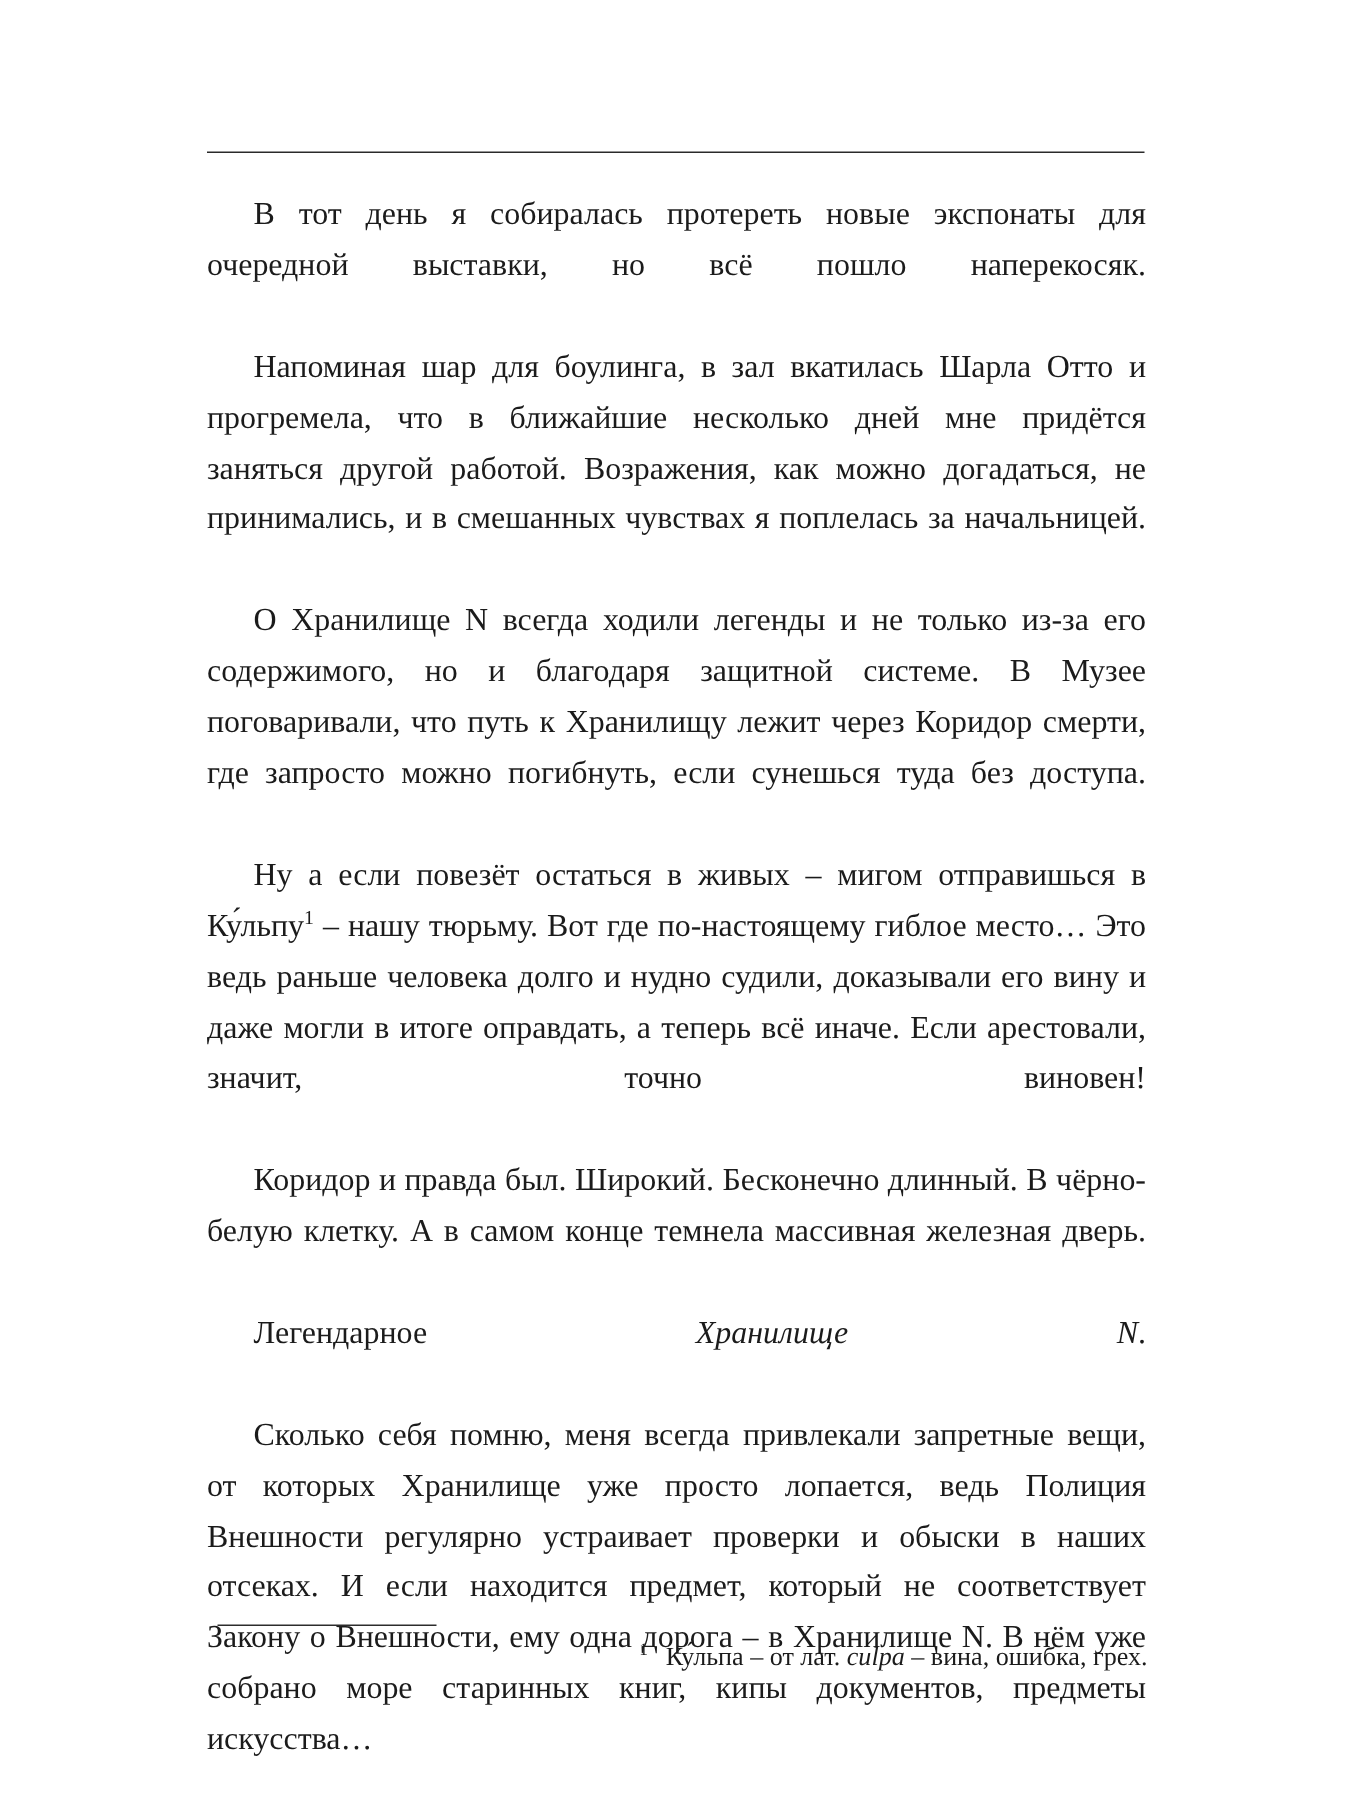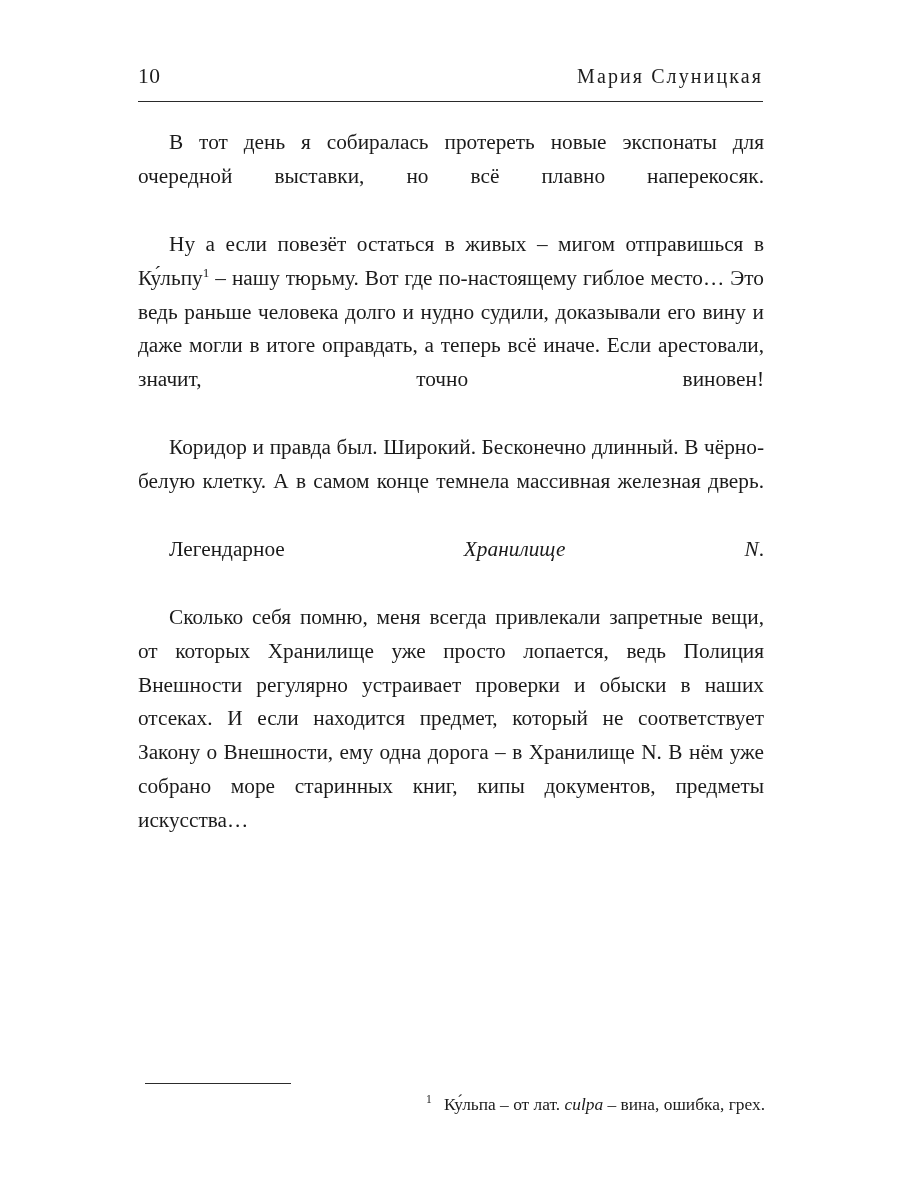--- a/index.html
+++ b/index.html
@@ -113,28 +113,26 @@
     vertical-align: super;
     line-height: 0;
     margin-right: 12px;
   }
 </style>
 </head>
 <body>
 
 <div class="page">
 
-  <div class="running-head">
-    <span class="folio">10</span>
-    <span class="author-name">Мария Слуницкая</span>
-  </div>
   <div class="head-rule"></div>
 
   <div class="text-column">
-      <p id="para-1">В тот день я собиралась протереть новые экспонаты для очередной выставки, но всё плавно наперекосяк.</p>
+      <p id="para-1">В тот день я собиралась протереть новые экспонаты для очередной выставки, но всё пошло наперекосяк.</p>
+      <p id="para-2">Напоминая шар для боулинга, в зал вкатилась Шарла Отто и прогремела, что в ближайшие несколько дней мне придётся заняться другой работой. Возражения, как можно догадаться, не принимались, и в смешанных чувствах я поплелась за начальницей.</p>
+      <p id="para-4">О Хранилище N всегда ходили легенды и не только из-за его содержимого, но и благодаря защитной системе. В Музее поговаривали, что путь к Хранилищу лежит через Коридор смерти, где запросто можно погибнуть, если сунешься туда без доступа.</p>
       <p id="para-5">Ну а если повезёт остаться в живых – мигом отправишься в Ку́льпу<sup class="fn-ref">1</sup> – нашу тюрьму. Вот где по-настоящему гиблое место… Это ведь раньше человека долго и нудно судили, доказывали его вину и даже могли в итоге оправдать, а теперь всё иначе. Если арестовали, значит, точно виновен!</p>
       <p id="para-6">Коридор и правда был. Широкий. Бесконечно длинный. В чёрно-белую клетку. А в самом конце темнела массивная железная дверь.</p>
       <p id="para-7">Легендарное <span class="italic">Хранилище N</span>.</p>
       <p id="para-8">Сколько себя помню, меня всегда привлекали запретные вещи, от которых Хранилище уже просто лопается, ведь Полиция Внешности регулярно устраивает проверки и обыски в наших отсеках. И если находится предмет, который не соответствует Закону о Внешности, ему одна дорога – в Хранилище N. В нём уже собрано море старинных книг, кипы документов, предметы искусства…</p>
     </div>
 
   <div class="footnote-rule"></div>
   <div class="footnote">
     <span class="fn-marker">1</span><span class="fn-text">Ку́льпа – от лат. <span class="italic">culpa</span> – вина, ошибка, грех.</span>
   </div>

